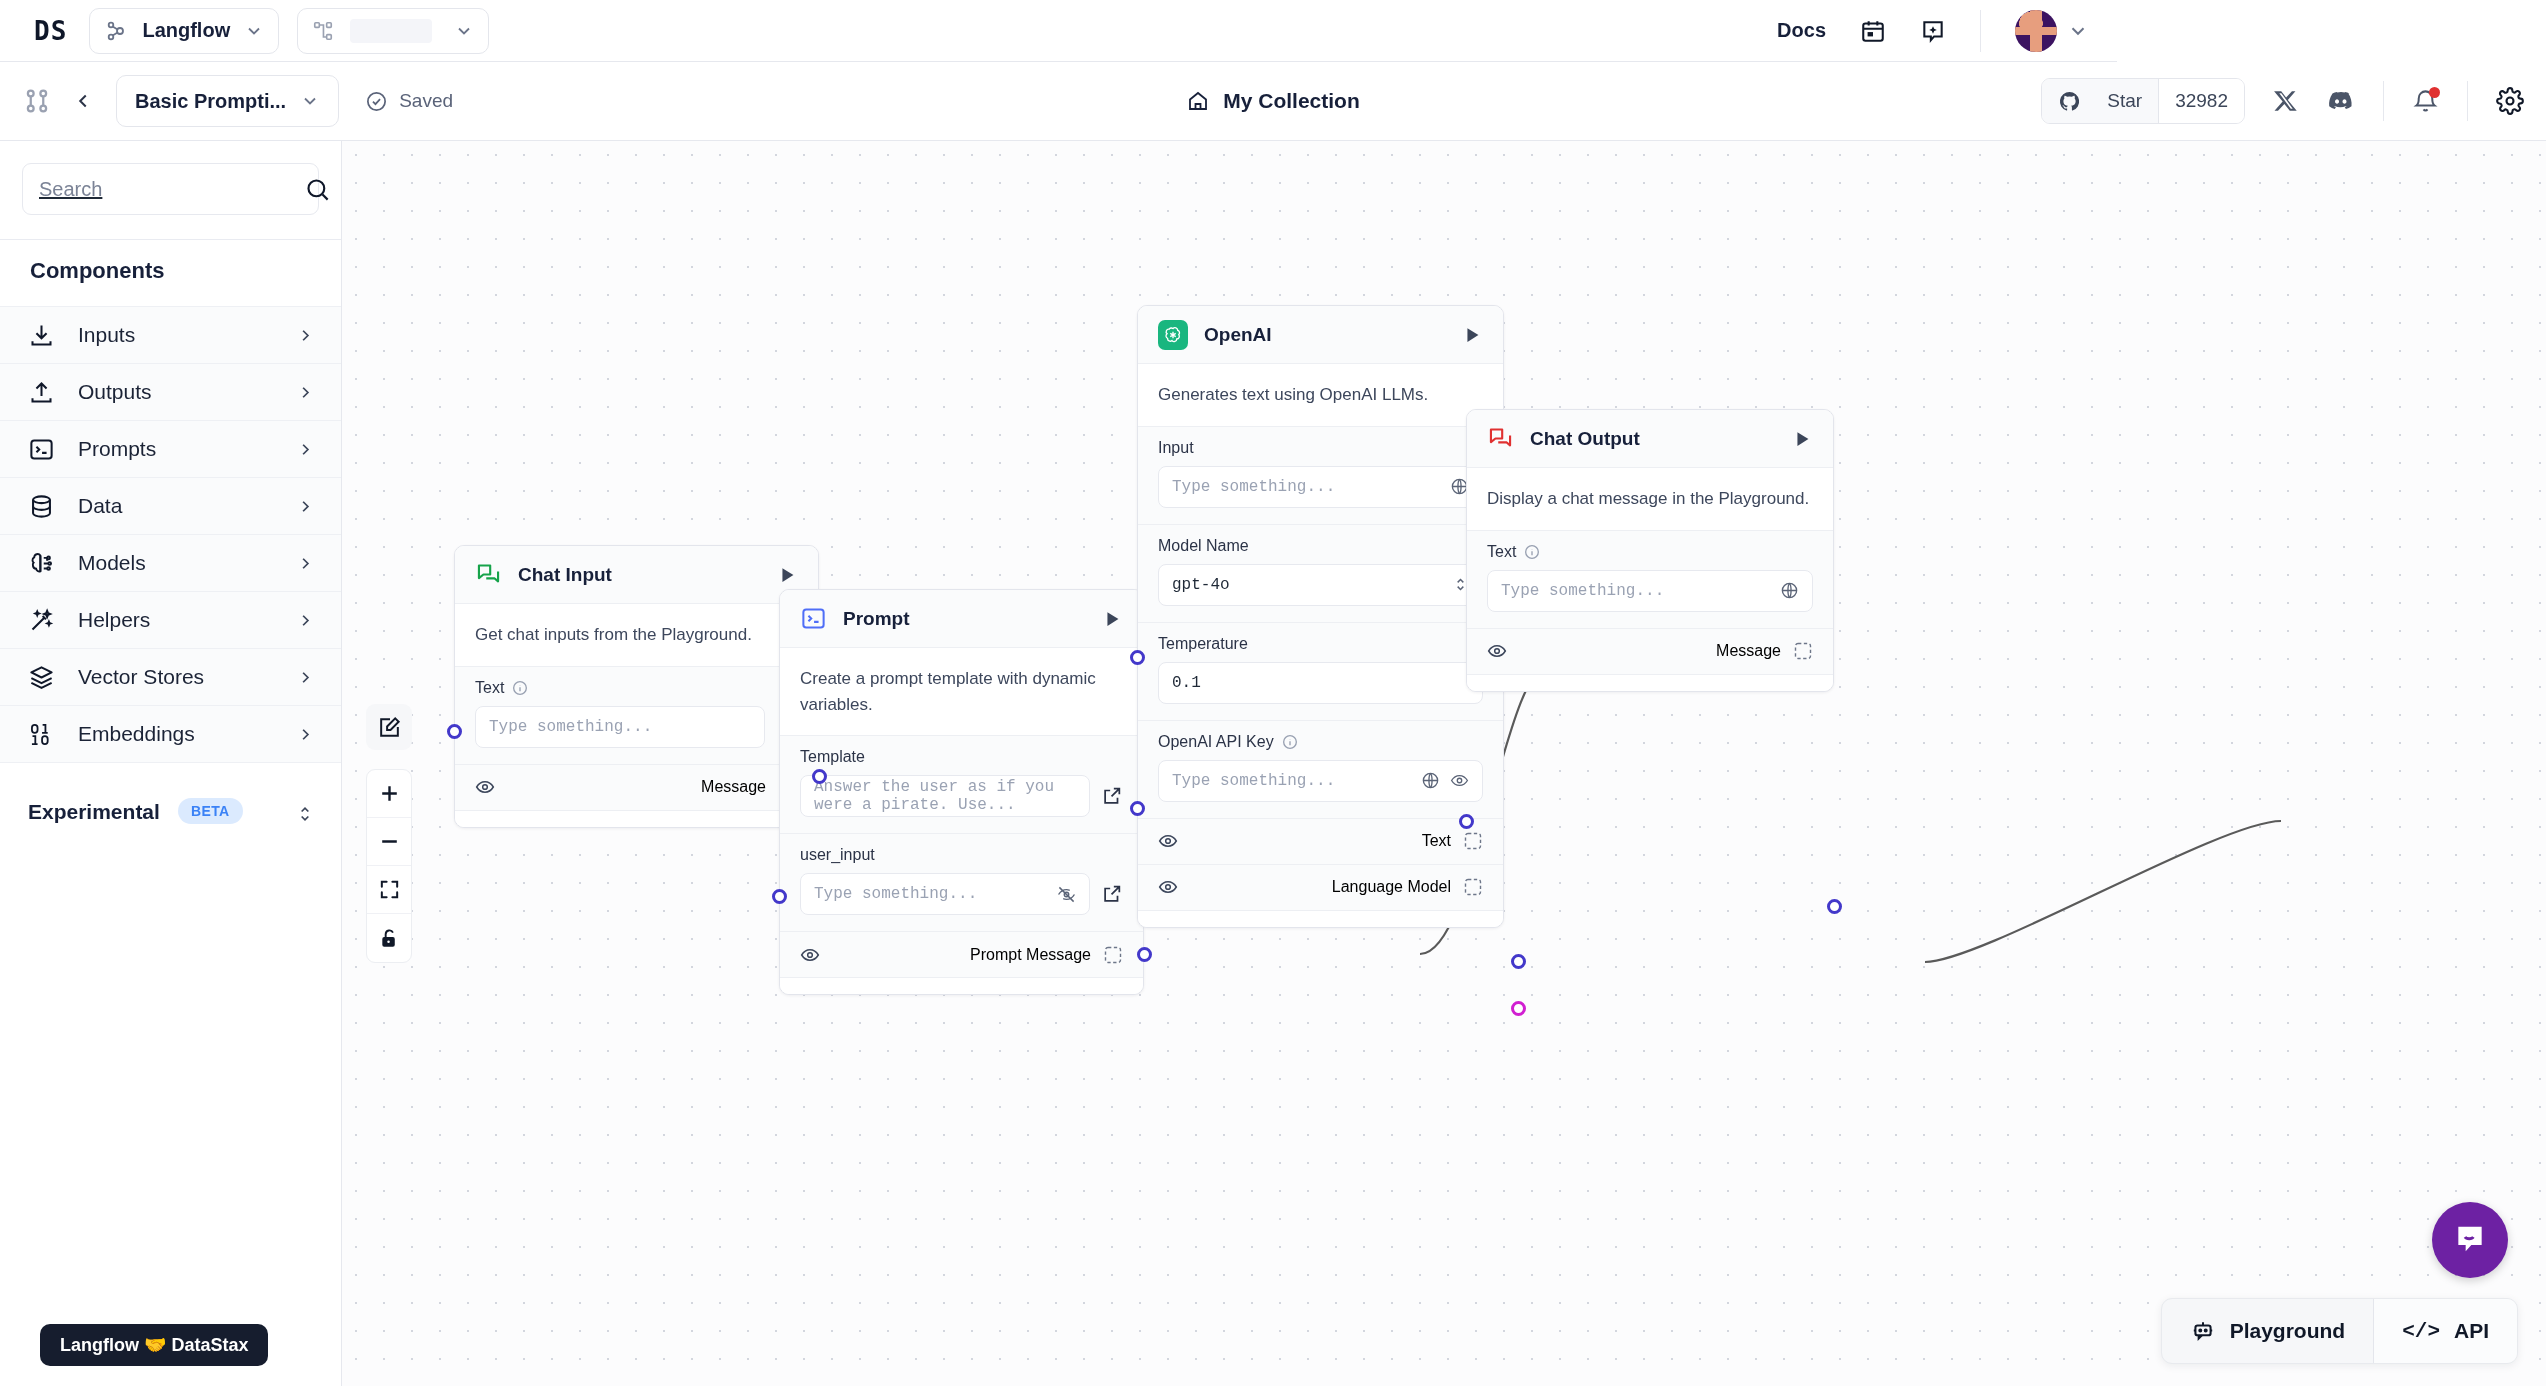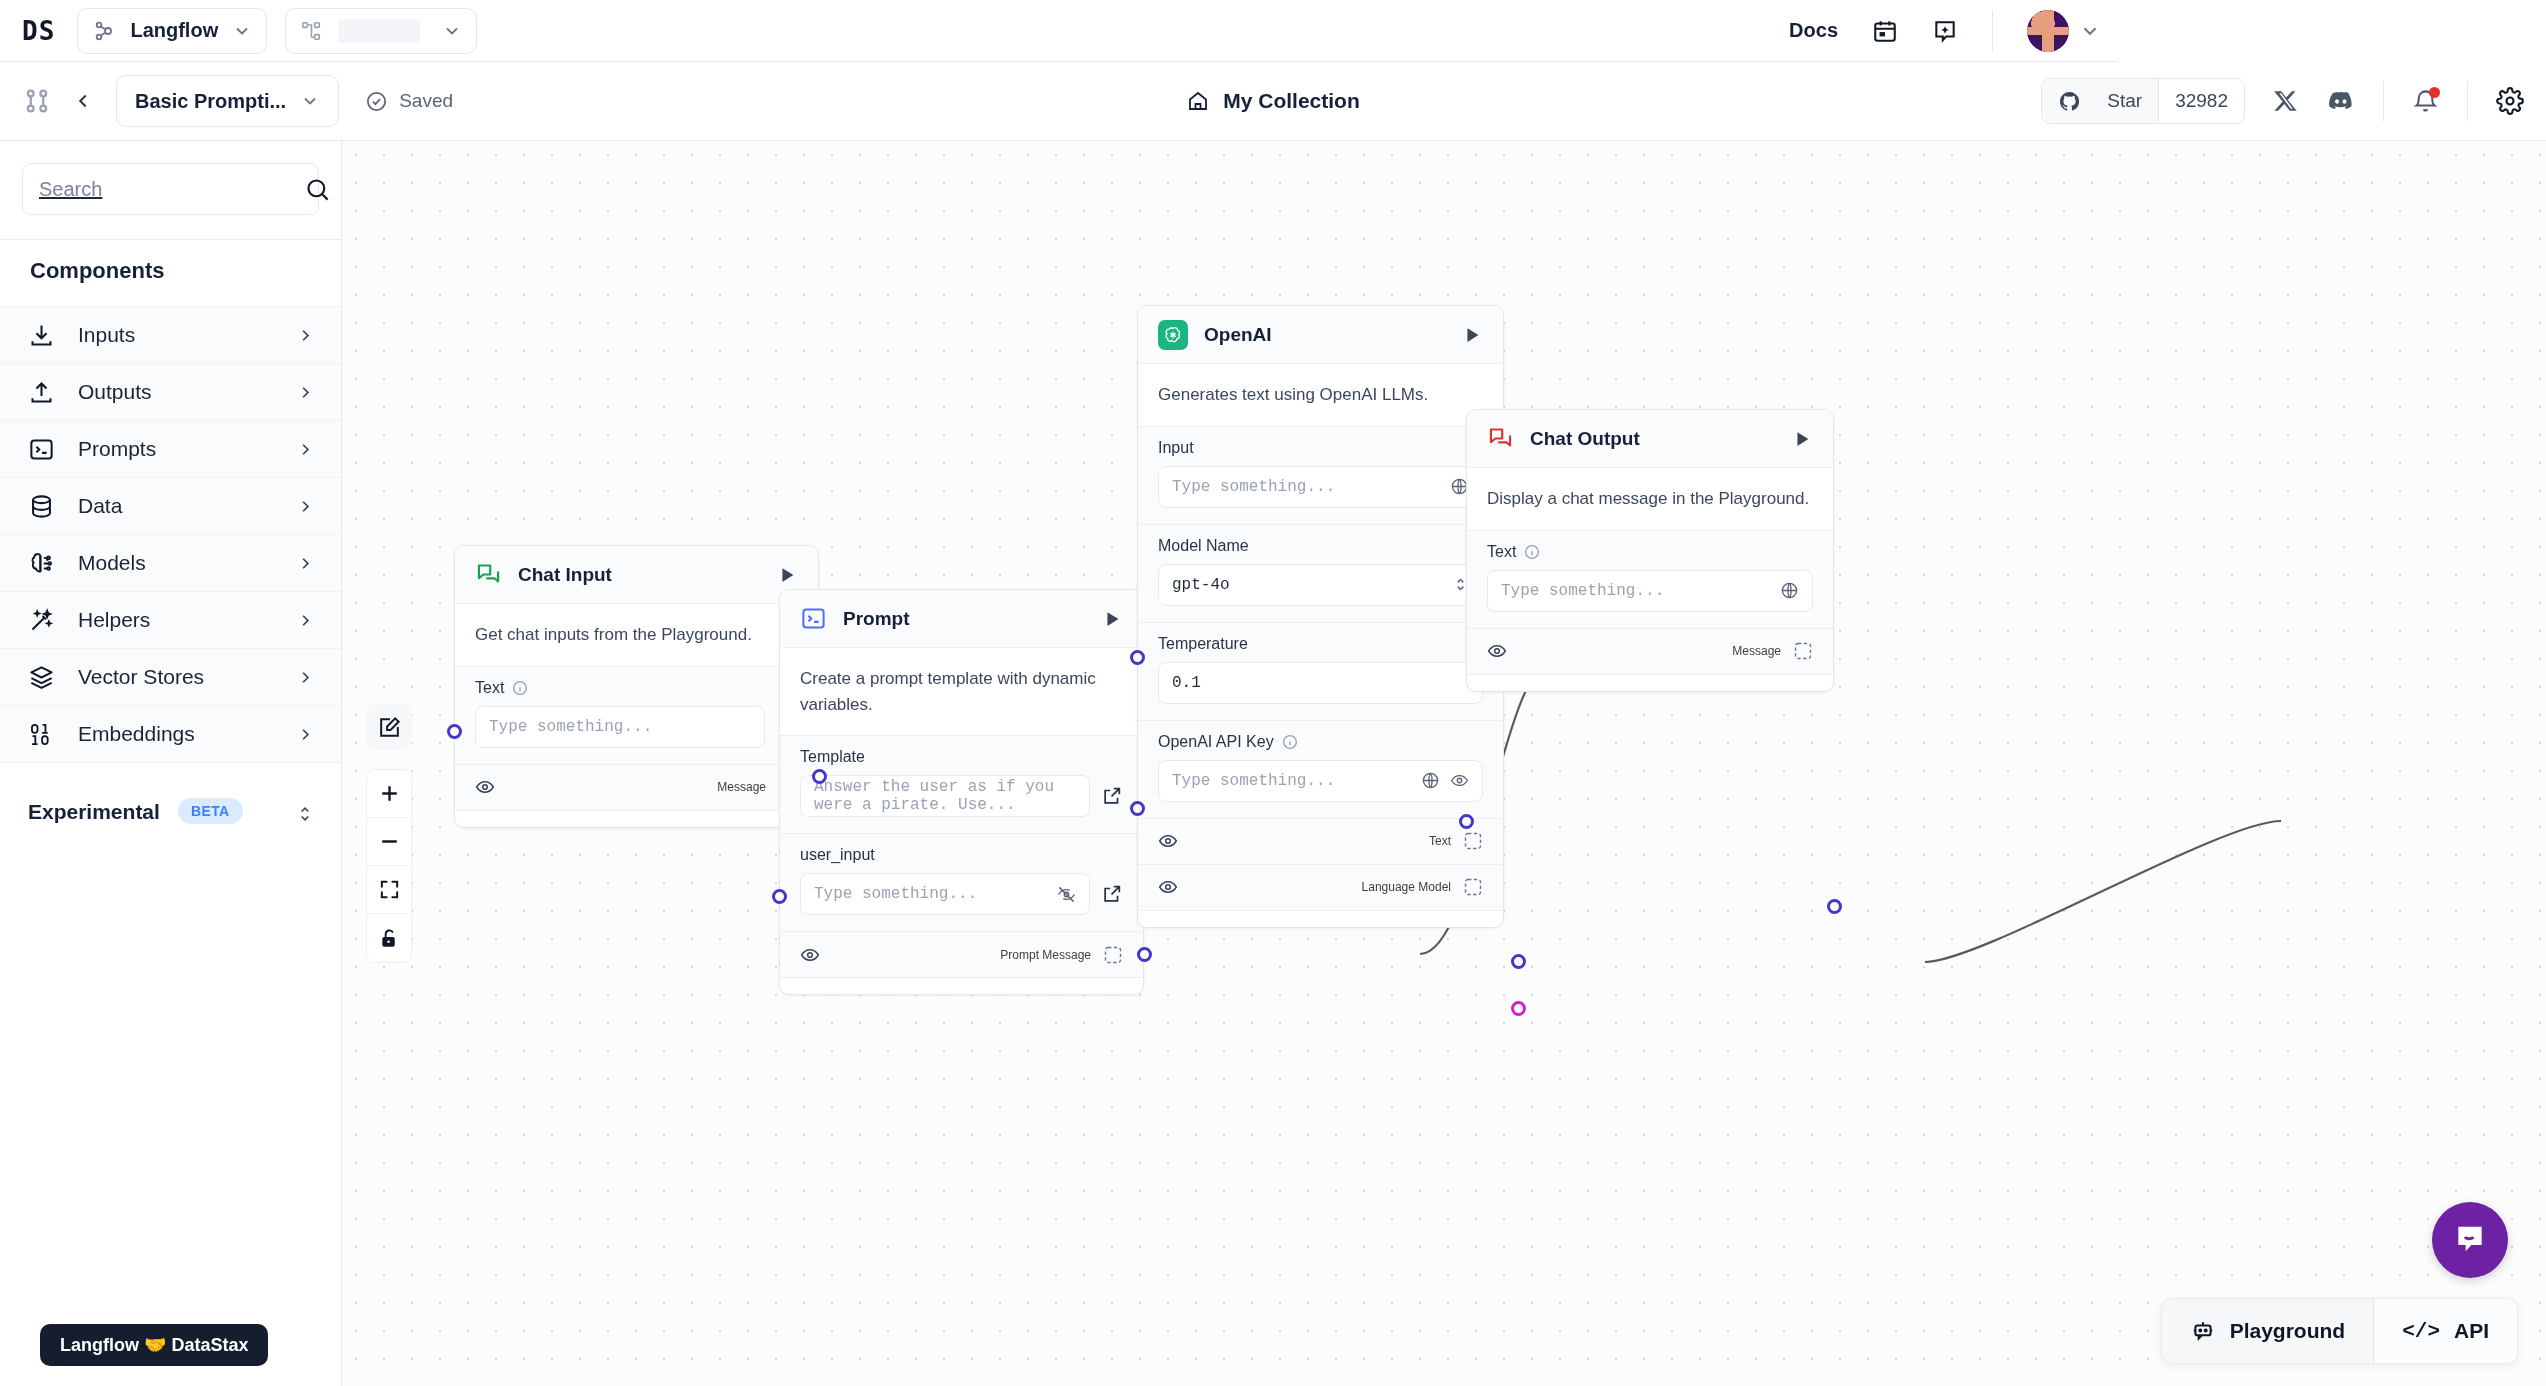--- a/index.html
+++ b/index.html
@@ -9,21 +9,21 @@
     background: #ffffff;
     overflow: hidden;
     color: #1f2937;
   }
   #app { position: relative; width: 2546px; height: 1386px; }
 
   
   .topbar {
     position: absolute; top: 0; left: 0; width: 2117px; height: 62px;
     background: #ffffff; border-bottom: 1px solid #e6e8ee;
-    display: flex; align-items: center; padding: 0 16px;
+    display: flex; align-items: center; padding: 0 28px;
   }
   .ds-logo {
     font-size: 26px; font-weight: 700; letter-spacing: 1px;
     color: #0f1729; font-family: "DejaVu Sans Mono", monospace;
     margin-right: 22px; margin-left: 6px;
   }
   .pill {
     height: 46px; border: 1px solid #e4e6ec; border-radius: 10px;
     display: flex; align-items: center; gap: 12px; padding: 0 14px;
     background: #fff; cursor: pointer;
@@ -184,21 +184,21 @@
   }
   .input-box .ph { flex: 1; font-size: 16px; color: #9aa2b3; }
   .input-box .val { flex: 1; font-size: 16px; color: #1f2937; }
   .in-ico { color: #5b6477; display: flex; }
   .ext-ico { color: #2b3347; display: flex; cursor: pointer; flex: 0 0 auto; }
   .out-row {
     height: 46px; display: flex; align-items: center; padding: 0 20px;
     background: #fafbfc; border-bottom: 1px solid #edeff3; gap: 12px;
   }
   .eye-ico { color: #3d475c; display: flex; cursor: pointer; }
-  .out-label { margin-left: auto; font-size: 12px; color: #404040; }
+  .out-label { margin-left: auto; font-size: 16px; color: #000000; }
   .scope-ico { color: #6d7689; display: flex; cursor: pointer; }
   .node-foot { height: 16px; background: #ffffff; }
 
   
   .handle {
     position: absolute; width: 15px; height: 15px; border-radius: 50%;
     background: #ffffff; border: 3px solid #4338ca; cursor: crosshair; z-index: 6;
   }
   .handle.pink { border-color: #d11fd1; }
 

